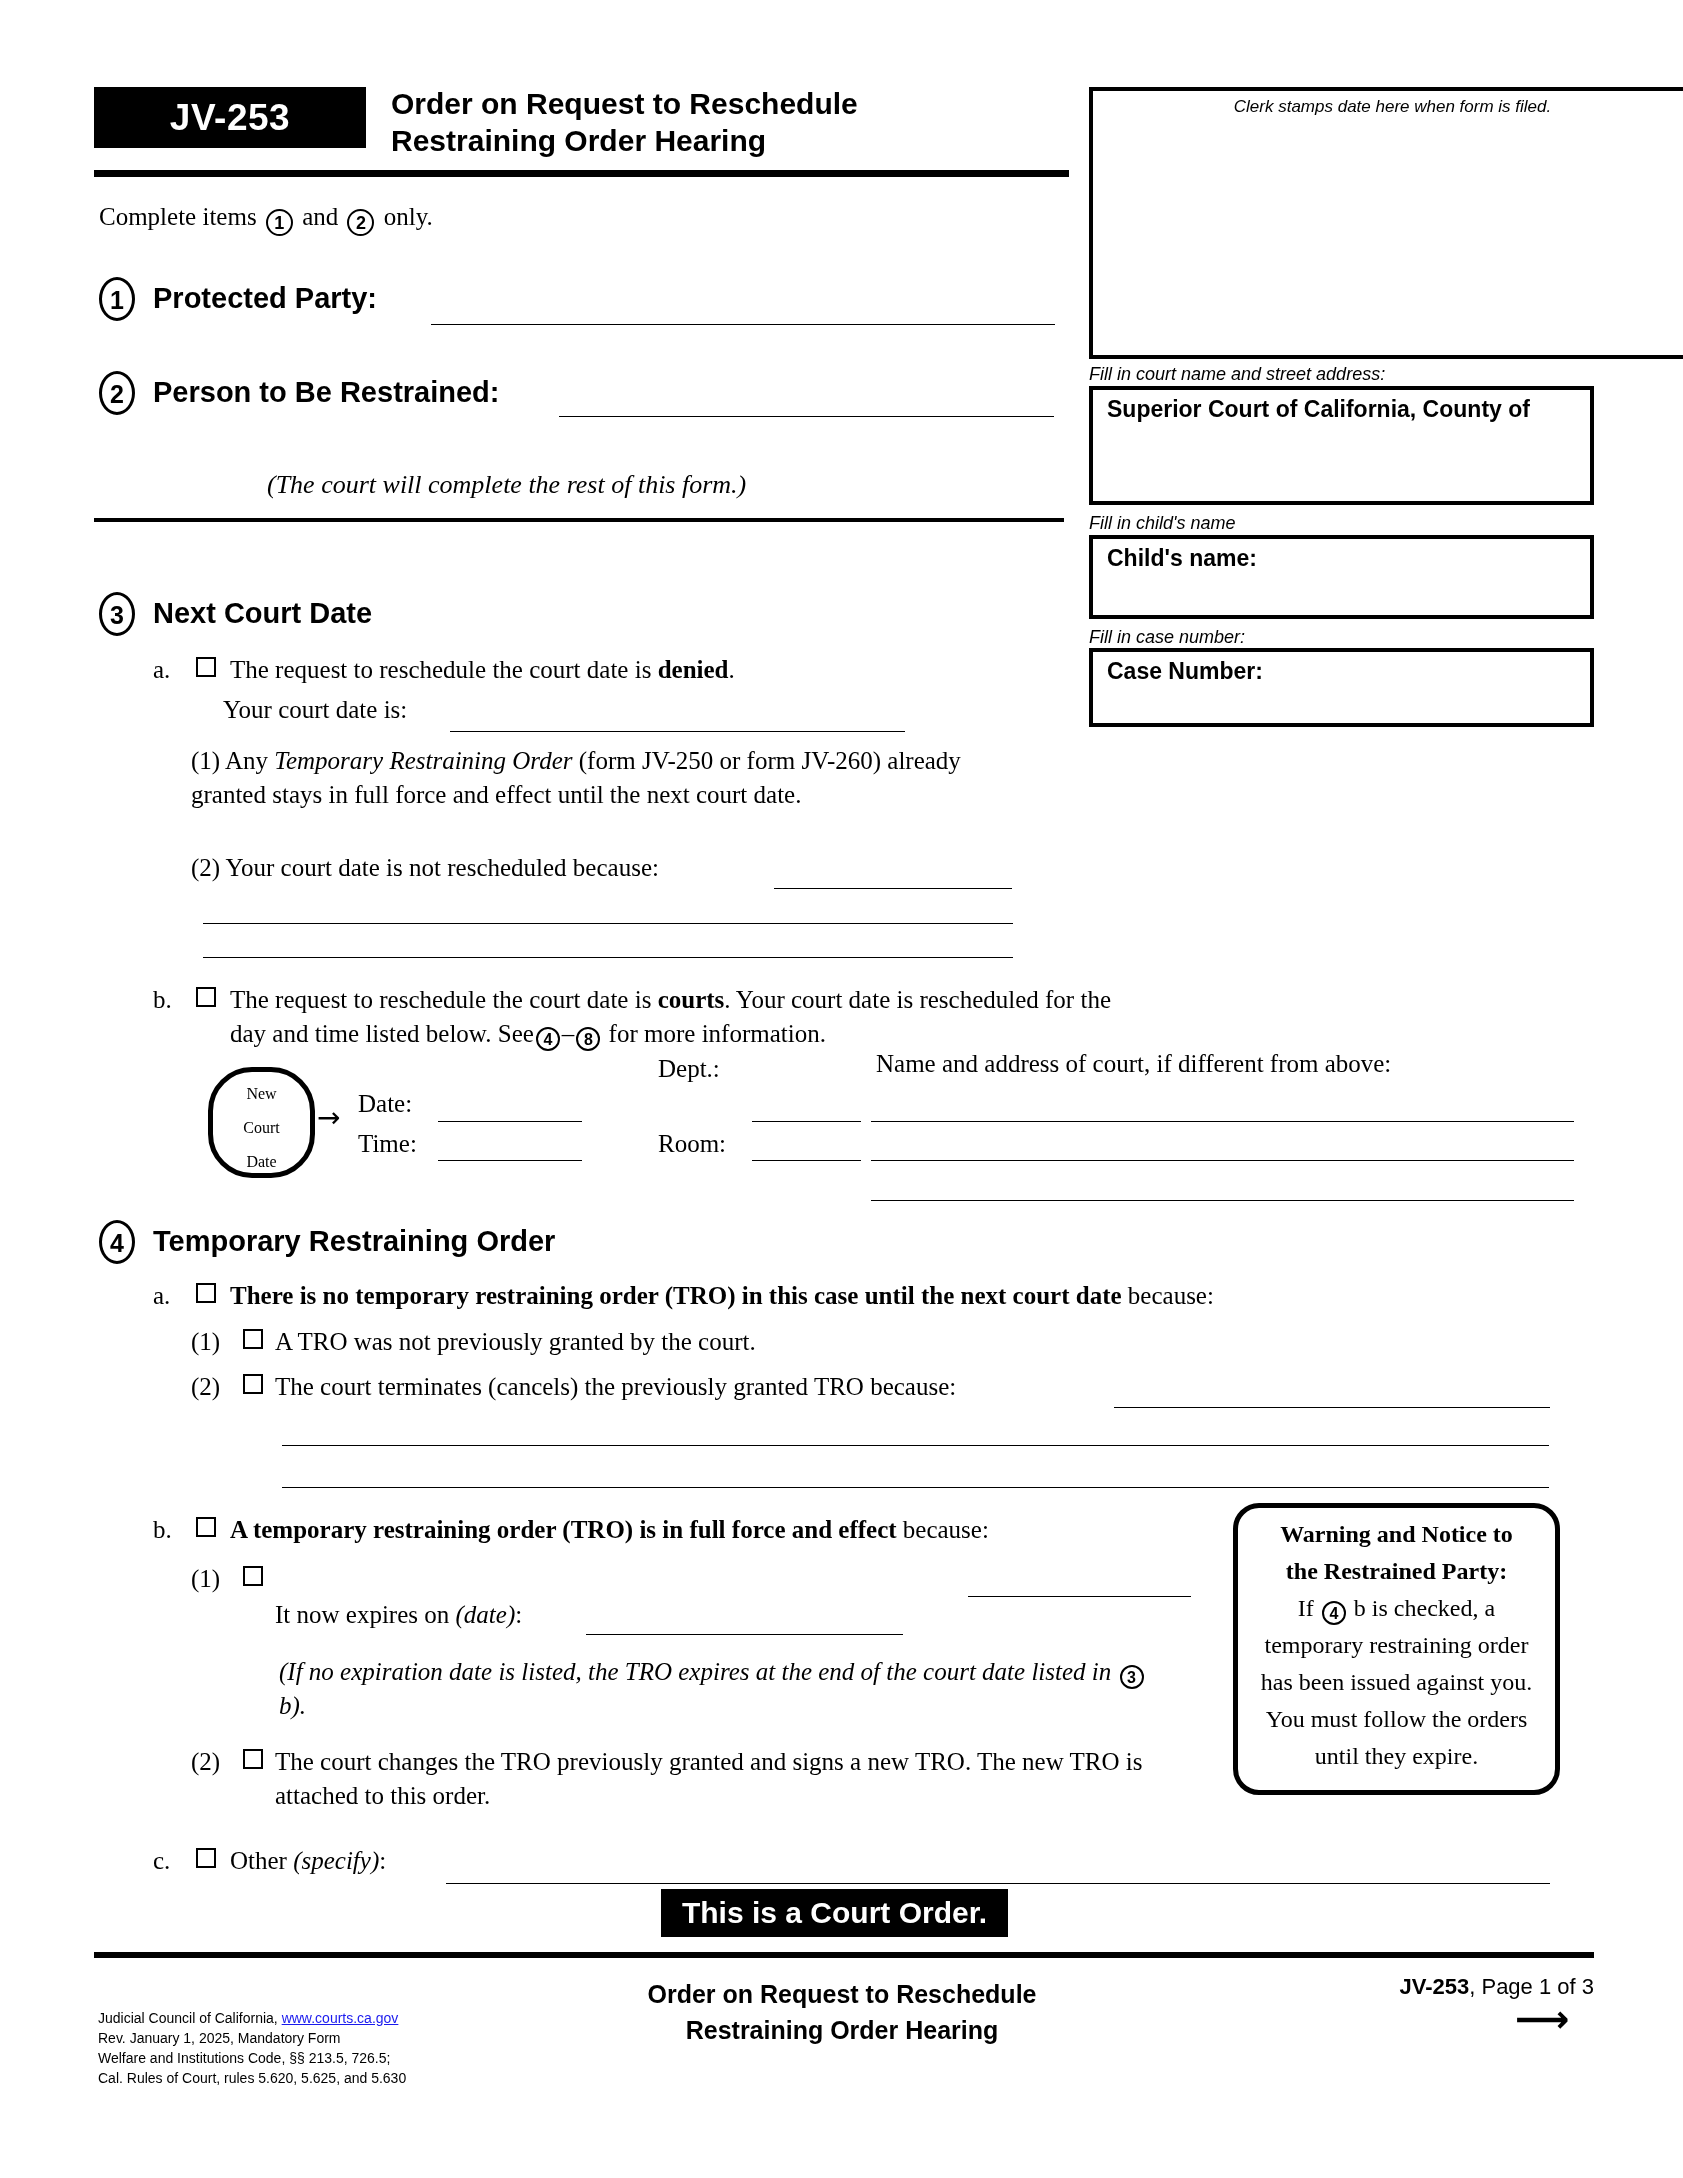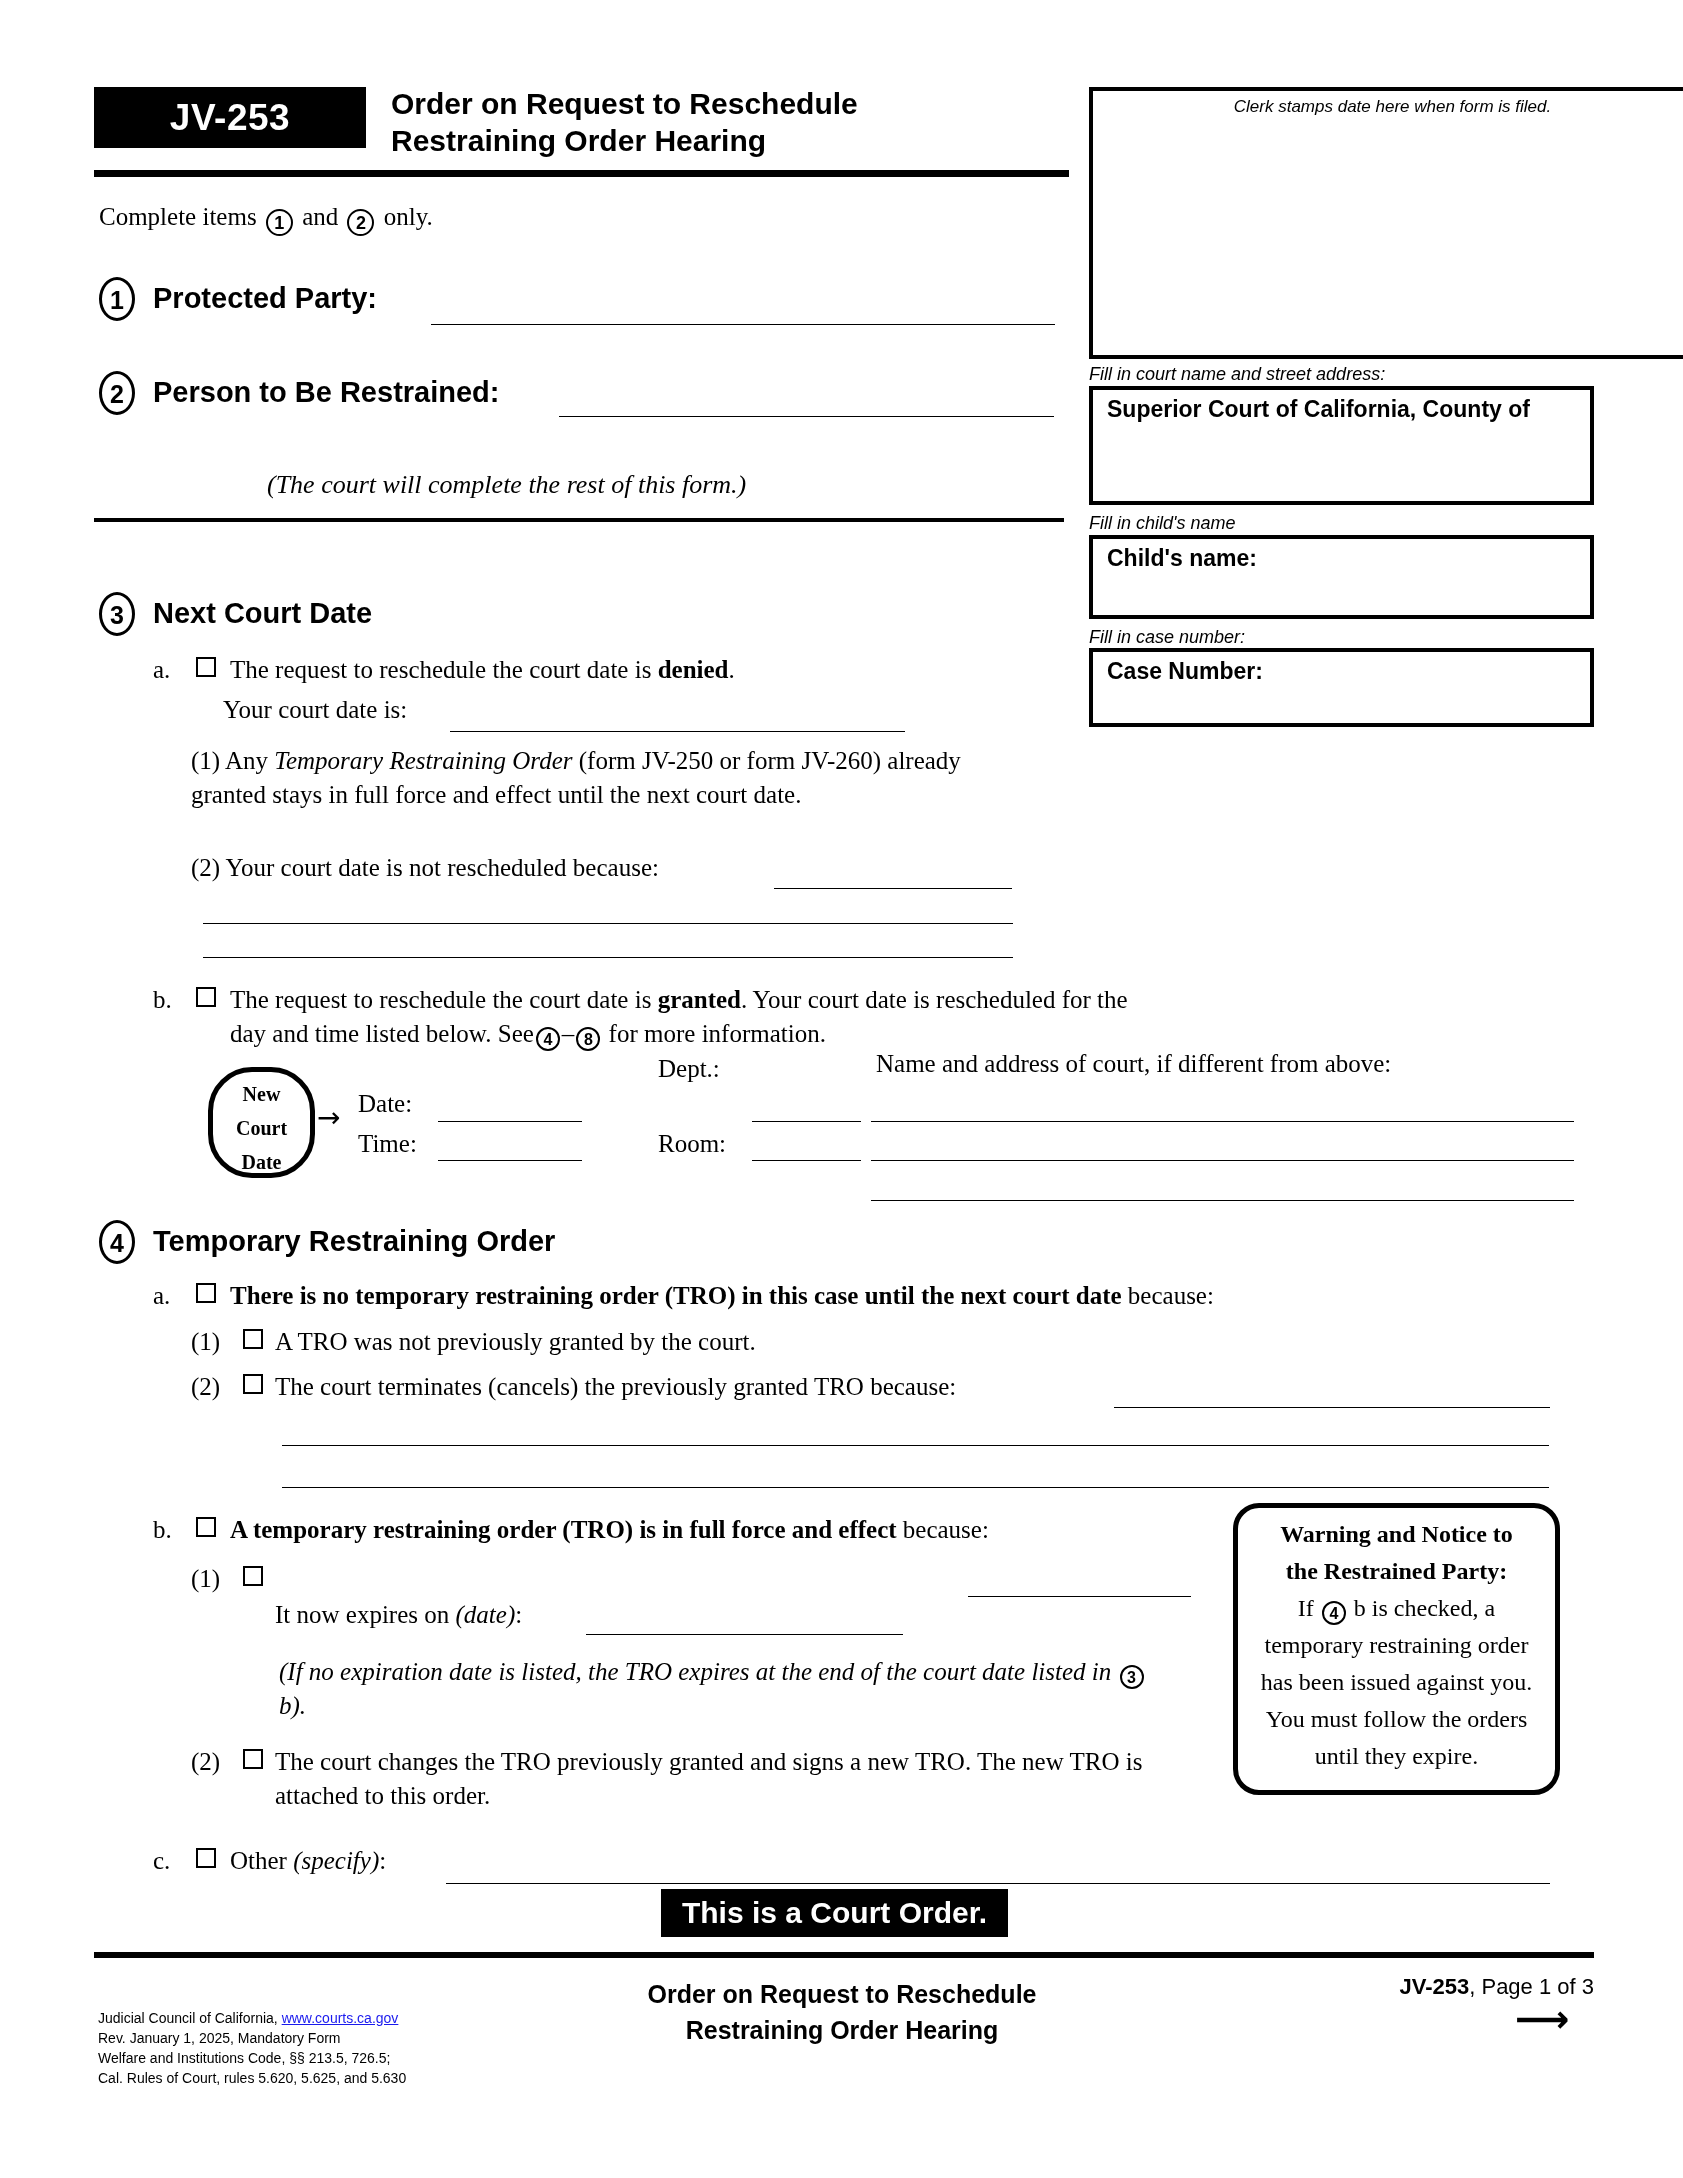--- a/index.html
+++ b/index.html
@@ -197,22 +197,22 @@
 
   
   .ncd-oval {
     position: absolute;
     left: 208px; top: 1067px;
     width: 107px; height: 111px;
     border: 5px solid #000;
     border-radius: 44px;
     box-sizing: border-box;
     text-align: center;
-    font-weight: bold;
-    font-size: 20px;
+    font-weight: normal;
+    font-size: 16px;
     line-height: 34px;
     padding-top: 5px;
   }
   .ncd-arrow {
     position: absolute;
     left: 317px; top: 1101px;
     font-size: 28px;
     font-family: "DejaVu Sans", sans-serif;
   }
 
@@ -368,21 +368,21 @@
     <span>(2)</span>
     <span>Your court date is not rescheduled because:</span>
   </div>
   <div class="thin-line" style="left:774px; top:888px; width:238px;"></div>
   <div class="thin-line" style="left:203px; top:923px; width:810px;"></div>
   <div class="thin-line" style="left:203px; top:957px; width:810px;"></div>
 
   <div class="body-txt" style="left:153px; top:983px;">b.</div>
   <div class="cbox-abs" style="left:196px; top:987px;"></div>
   <div class="body-txt" style="left:230px; top:983px; width:921px;">
-    <span>The request to reschedule the court date is </span><span class="bold">granted</span><span>. Your court date is rescheduled for the day and time listed below. See</span><span class="circ-sm">4</span><span>–</span><span class="circ-sm">8</span> <span>for more information.</span>
+    <span>The request to reschedule the court date is </span><span class="bold">courts</span><span>. Your court date is rescheduled for the day and time listed below. See</span><span class="circ-sm">4</span><span>–</span><span class="circ-sm">8</span> <span>for more information.</span>
   </div>
 
   <div class="ncd-oval">
     <div>New</div>
     <div>Court</div>
     <div>Date</div>
   </div>
   <div class="ncd-arrow">→</div>
 
   <div class="body-txt" style="left:358px; top:1087px;">Date:</div>

